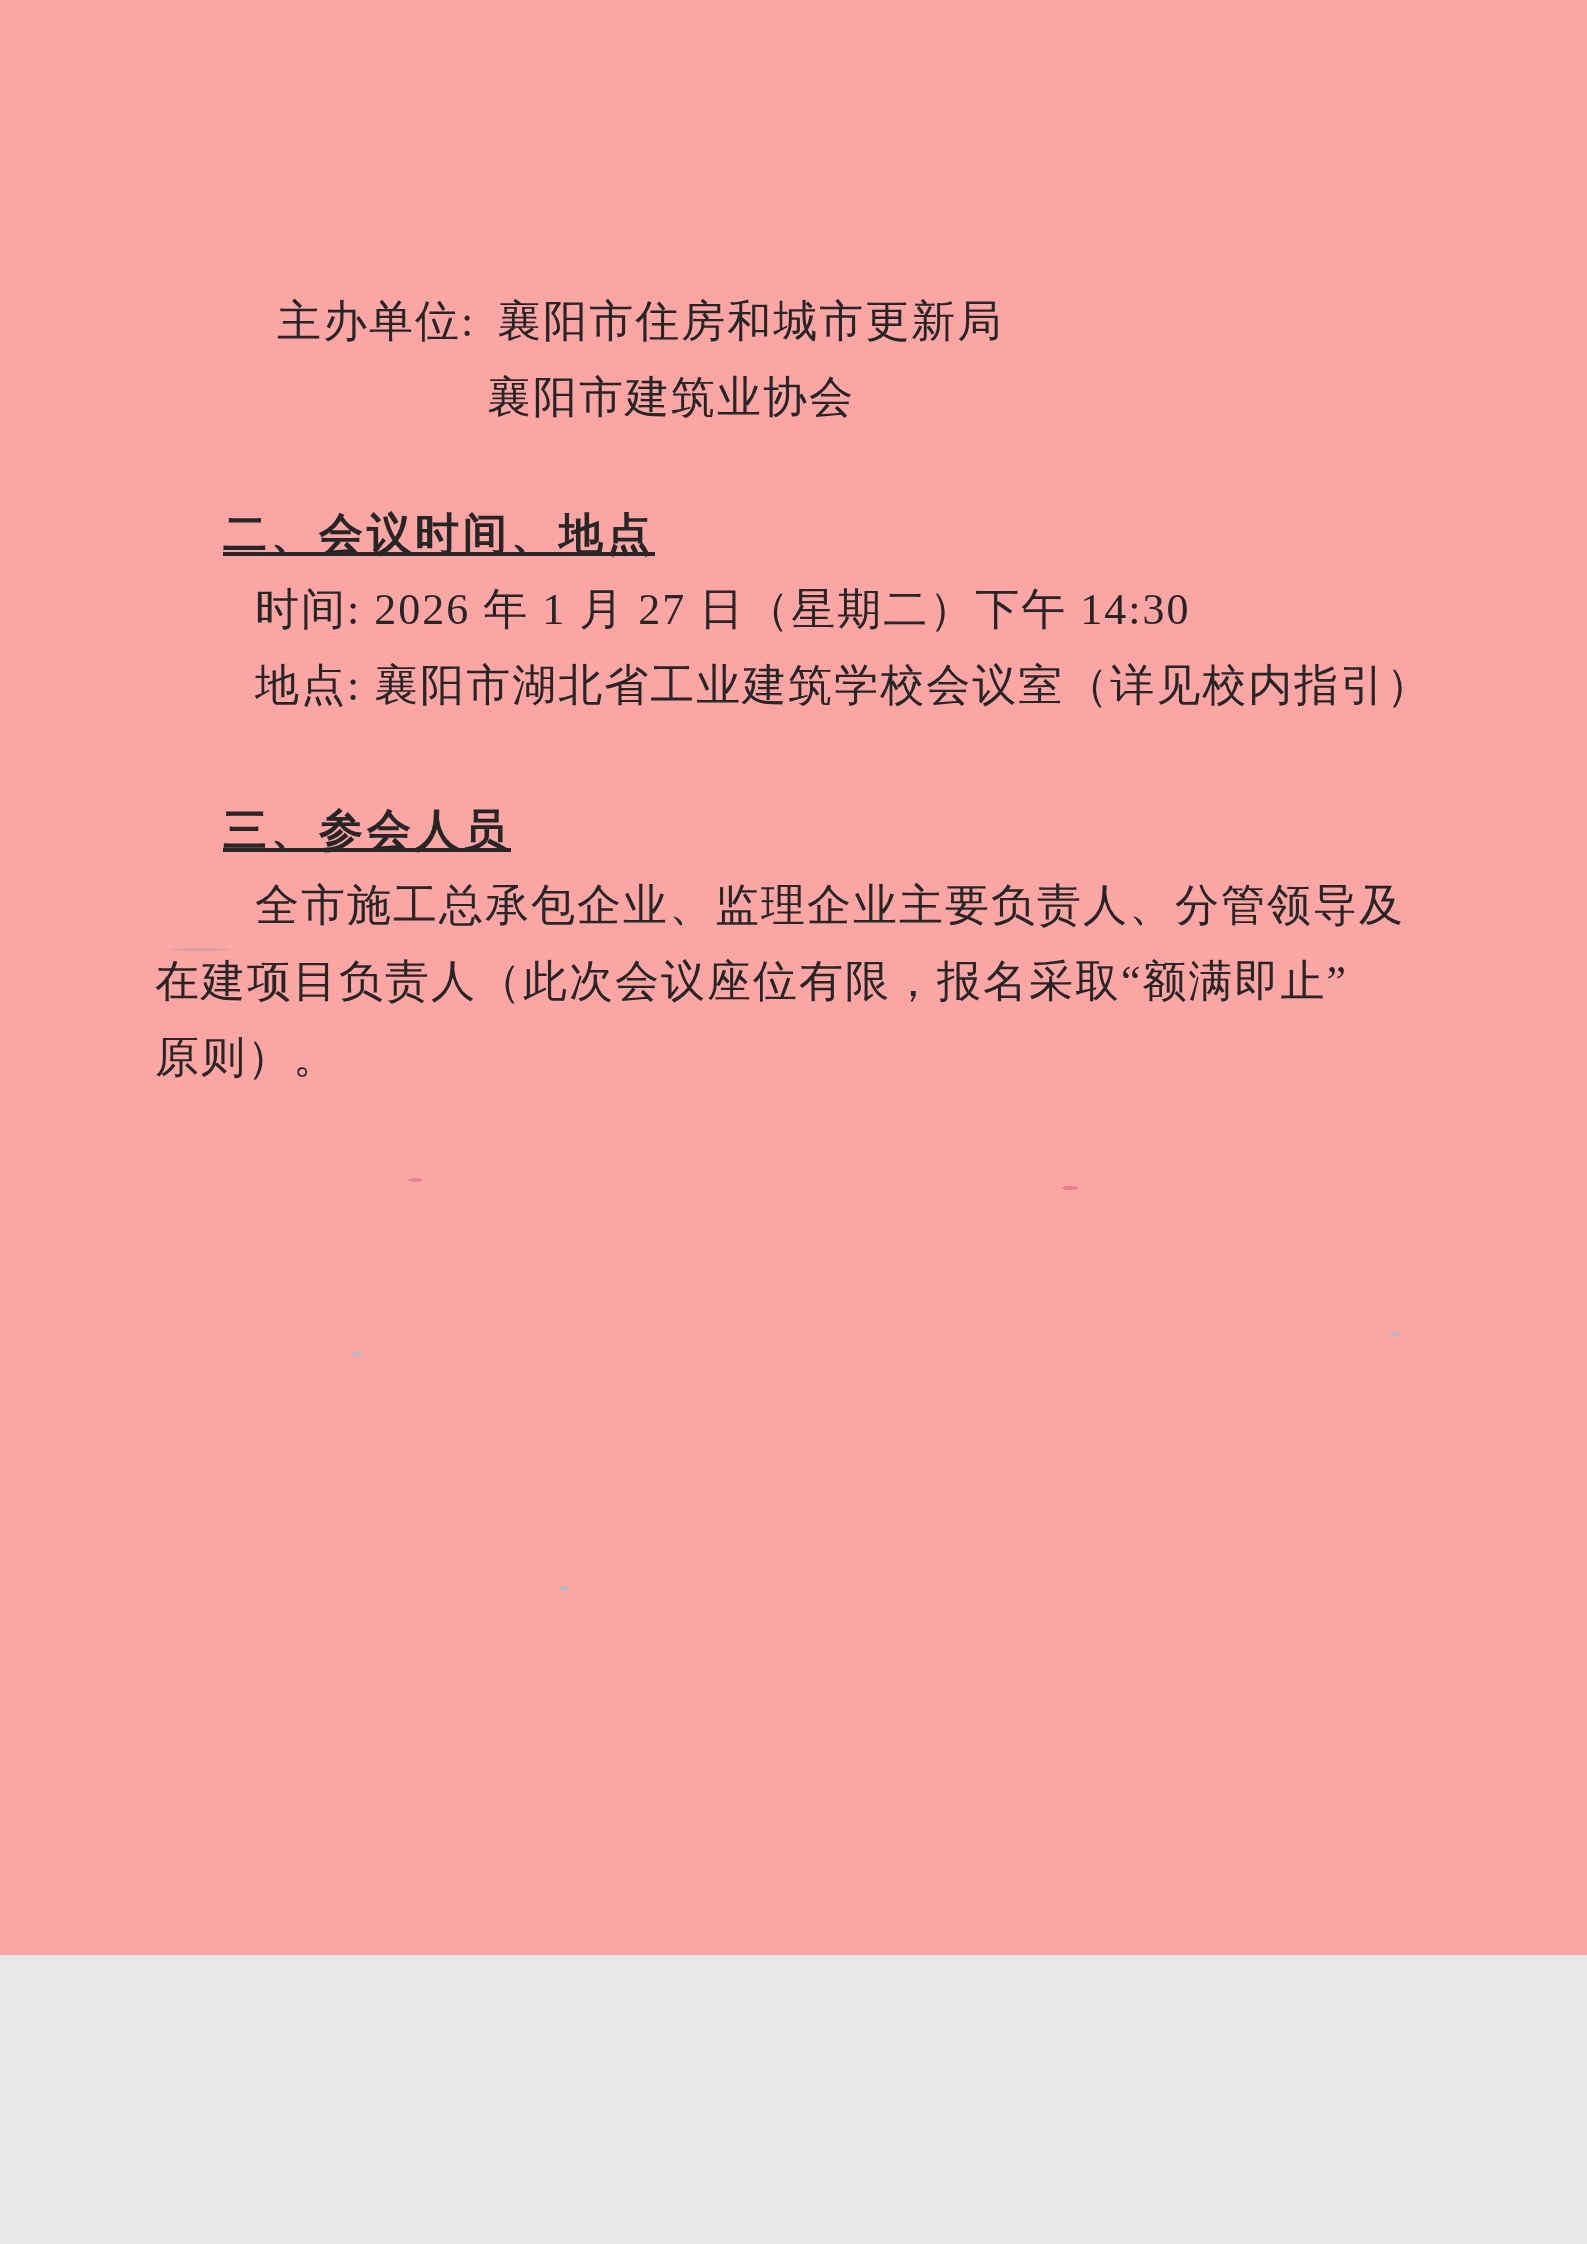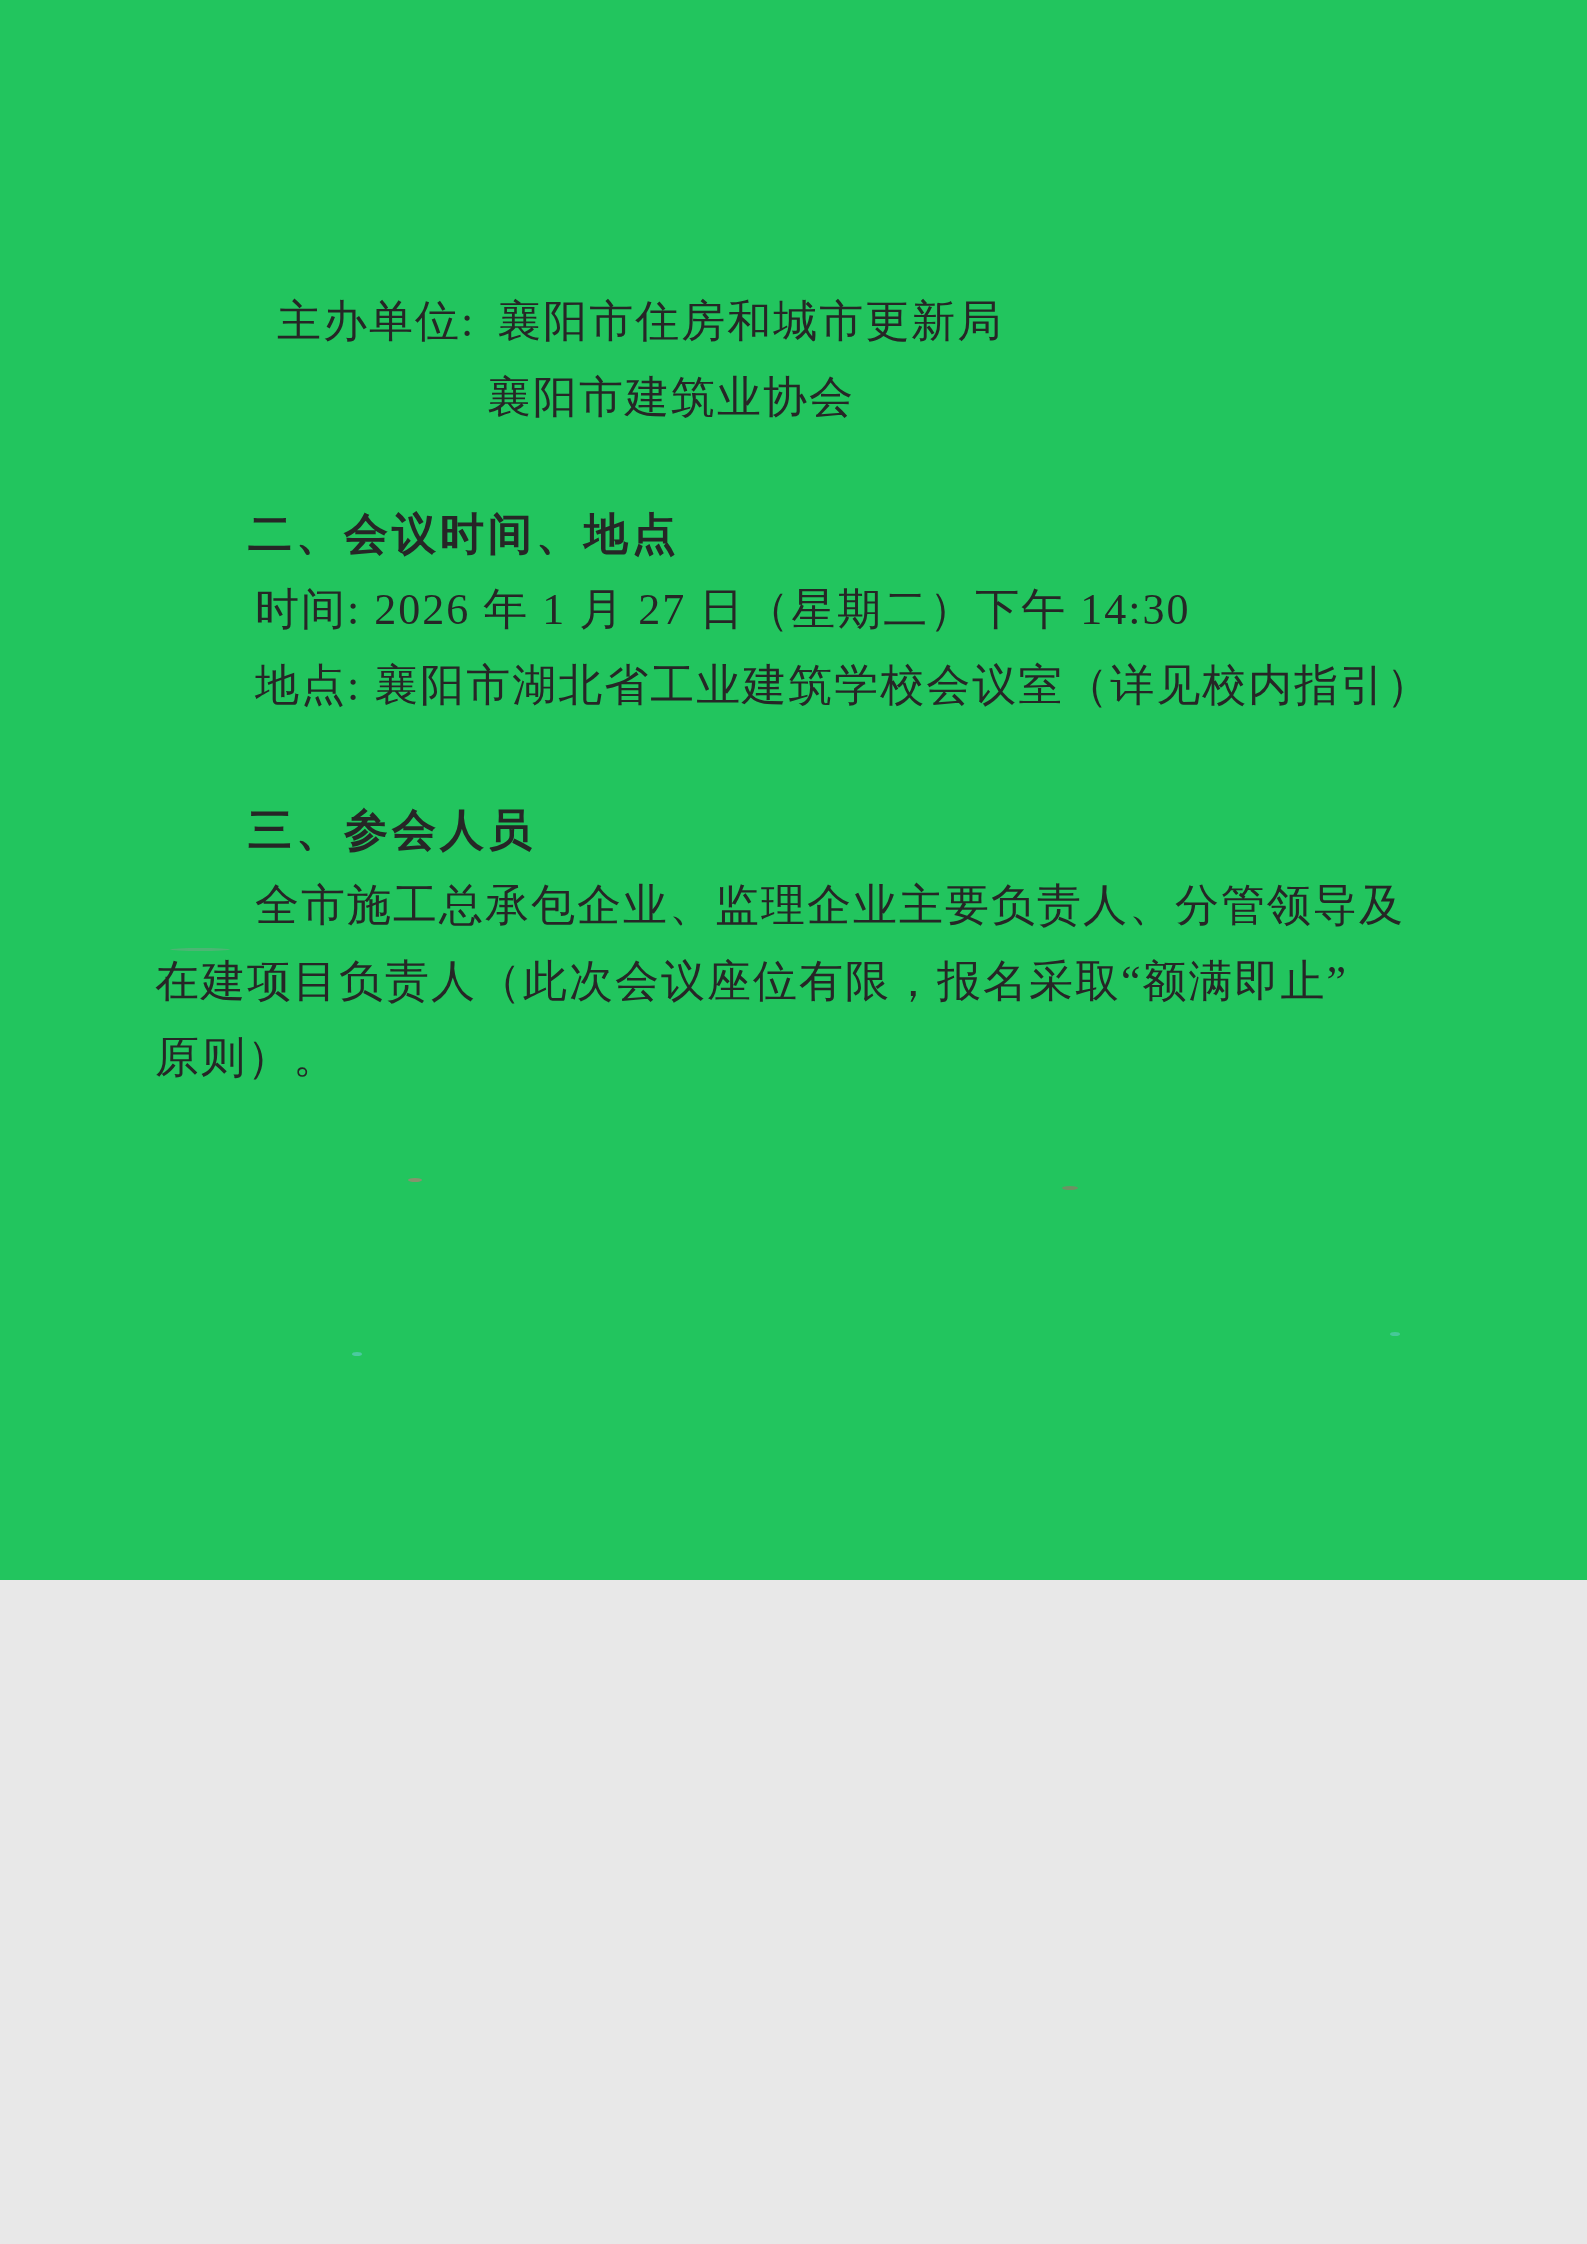--- a/index.html
+++ b/index.html
@@ -1,21 +1,21 @@
 <!DOCTYPE html>
 <html><head>
 <meta charset="utf-8">
 <style>
   html, body { margin: 0; padding: 0; background: #e8e8e8; }
   .page {
     position: relative;
     width: 1587px;
-    height: 1580px;
+    height: 1955px;
     margin: 0 auto;
-    background: #22c55e;
+    background: #fca5a5;
     color: #262626;
     font-family: "Liberation Serif", "DejaVu Serif", serif;
     overflow: hidden;
   }
   .content {
     padding-top: 284px;
     padding-left: 155px;
     font-size: 44px;
     letter-spacing: 2px;
   }
@@ -25,21 +25,21 @@
     white-space: nowrap;
   }
   .heading {
     font-family: "Liberation Sans", "DejaVu Sans", sans-serif;
     font-weight: 700;
     letter-spacing: 4px;
   }
   .org-name { margin-left: 22px; }
   .ind-label   { margin-left: 122px; }
   .ind-cont    { margin-left: 332px; }
-  .ind-heading { margin-left: 93px; }
+  .ind-heading { margin-left: 68px; text-decoration: underline; }
   .ind-body    { margin-left: 100px; }
   .ind-item    { margin-left: 90px; }
   .sec-time   { margin-top: 60px; }
   .sec-people { margin-top: 68px; }
   .sec-agenda { margin-top: 66px; }
   .page-footer {
     position: absolute;
     left: 212px;
     top: 2008px;
     font-size: 38px;

